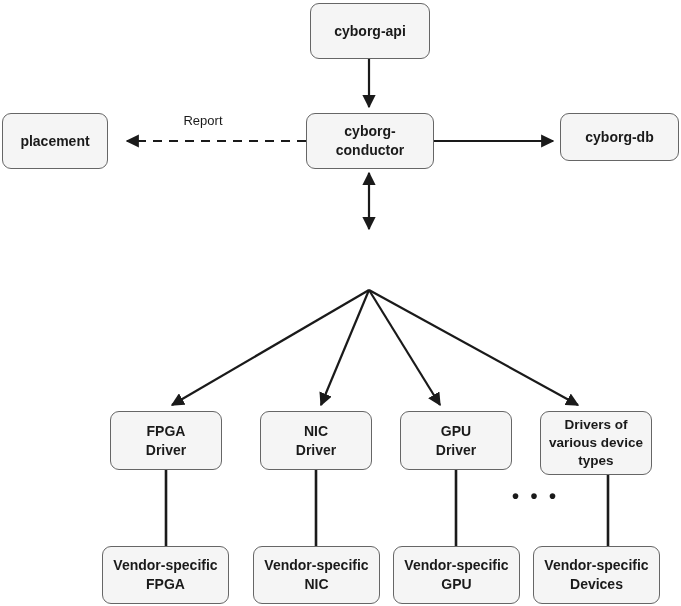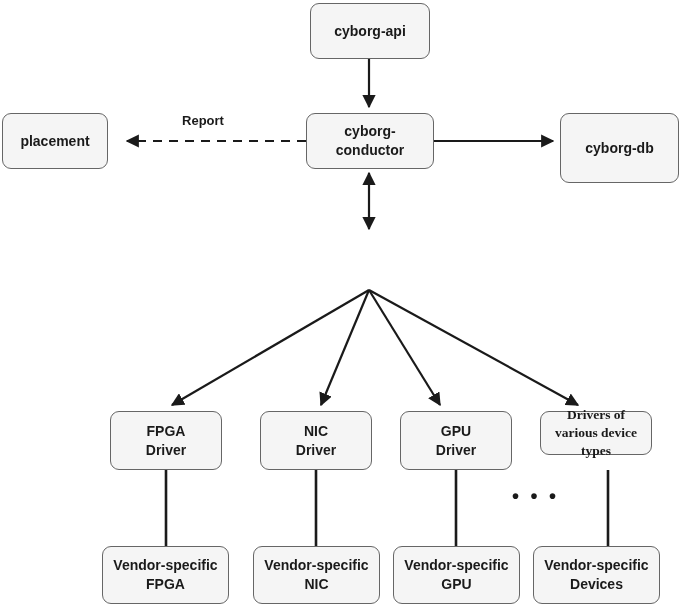--- a/index.html
+++ b/index.html
@@ -29,21 +29,21 @@
     font-size: 14px;
     font-weight: bold;
     line-height: 1.35;
     padding: 18px 4px;
     white-space: pre-line;
   }
   .node-sm { font-size: 13.5px; }
   .edge-label {
     position: absolute;
     font-size: 13px;
-    font-weight: bold;
+    font-weight: normal;
     color: #1a1a1a;
     text-align: center;
     white-space: nowrap;
   }
   .ellipsis {
     position: absolute;
     font-size: 20px;
     font-weight: bold;
     color: #1a1a1a;
     letter-spacing: 3px;
@@ -91,35 +91,35 @@
     <line x1="456" y1="470" x2="456" y2="546" stroke="#1a1a1a" stroke-width="2.6"></line>
     <line x1="608" y1="470" x2="608" y2="546" stroke="#1a1a1a" stroke-width="2.6"></line>
   </svg>
 
   <div class="node" style="left:310px; top:3px; width:120px; height:56px;">cyborg-api</div>
 
   <div class="node" style="left:306px; top:113px; width:128px; height:56px;">cyborg-conductor</div>
 
   <div class="node" style="left:2px; top:113px; width:106px; height:56px;">placement</div>
 
-  <div class="node" style="left:560px; top:113px; width:119px; height:70px;">cyborg-db</div>
+  <div class="node" style="left:560px; top:113px; width:119px; height:48px;">cyborg-db</div>
 
 
   <div class="edge-label" style="left:160px; top:113px; width:86px;">Report</div>
 
   <div class="node" style="left:110px; top:411px; width:112px; height:59px;">FPGA
 Driver</div>
 
   <div class="node" style="left:260px; top:411px; width:112px; height:59px;">NIC
 Driver</div>
 
   <div class="node" style="left:400px; top:411px; width:112px; height:59px;">GPU
 Driver</div>
 
-  <div class="node node-sm" style="left:540px; top:411px; width:112px; height:44px;font-family:Liberation Serif, serif;">Drivers of
+  <div class="node node-sm" style="left:540px; top:411px; width:112px; height:64px;">Drivers of
 various device
 types</div>
 
   <div class="ellipsis" style="left:512px; top:486px;">• • •</div>
 
   <div class="node" style="left:102px; top:546px; width:127px; height:58px;">Vendor-specific
 FPGA</div>
 
   <div class="node" style="left:253px; top:546px; width:127px; height:58px;">Vendor-specific
 NIC</div>

